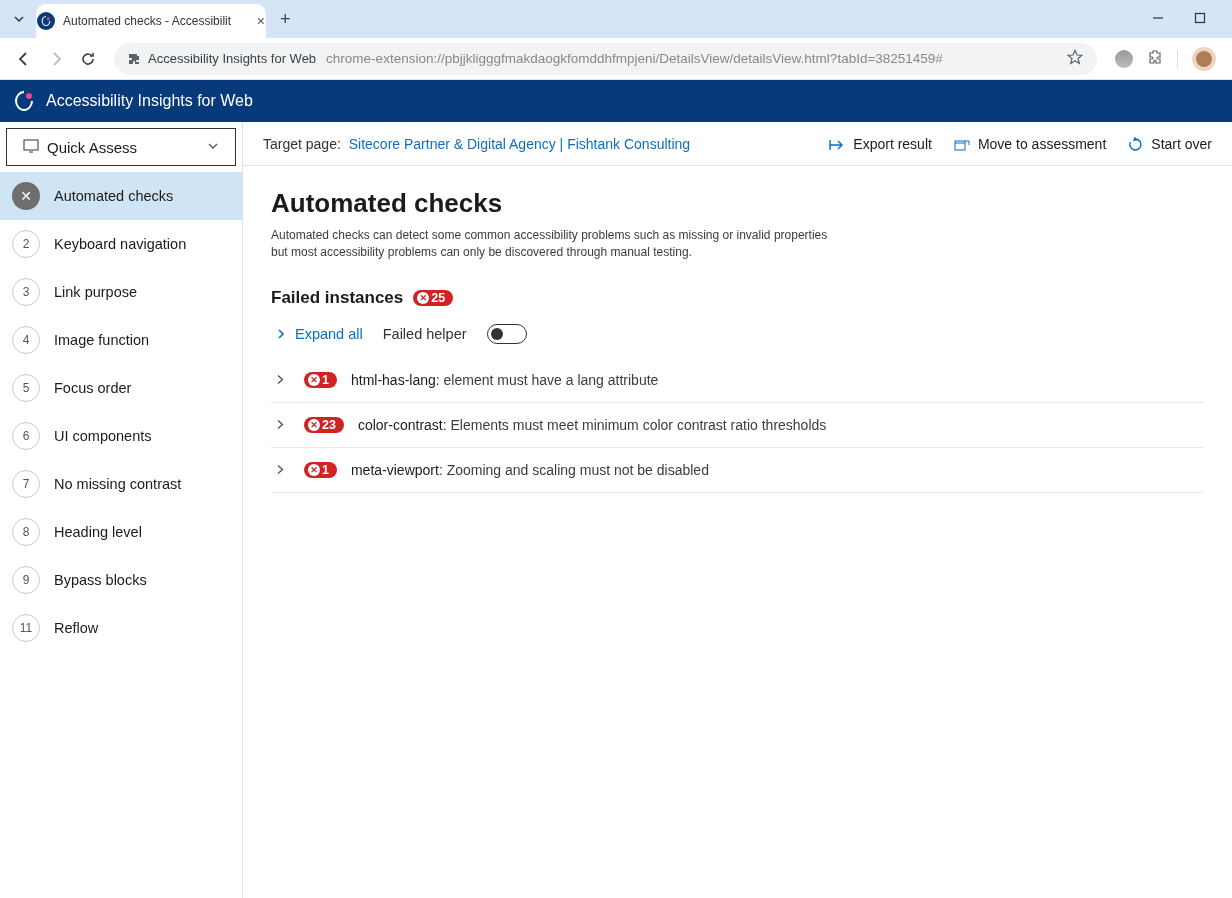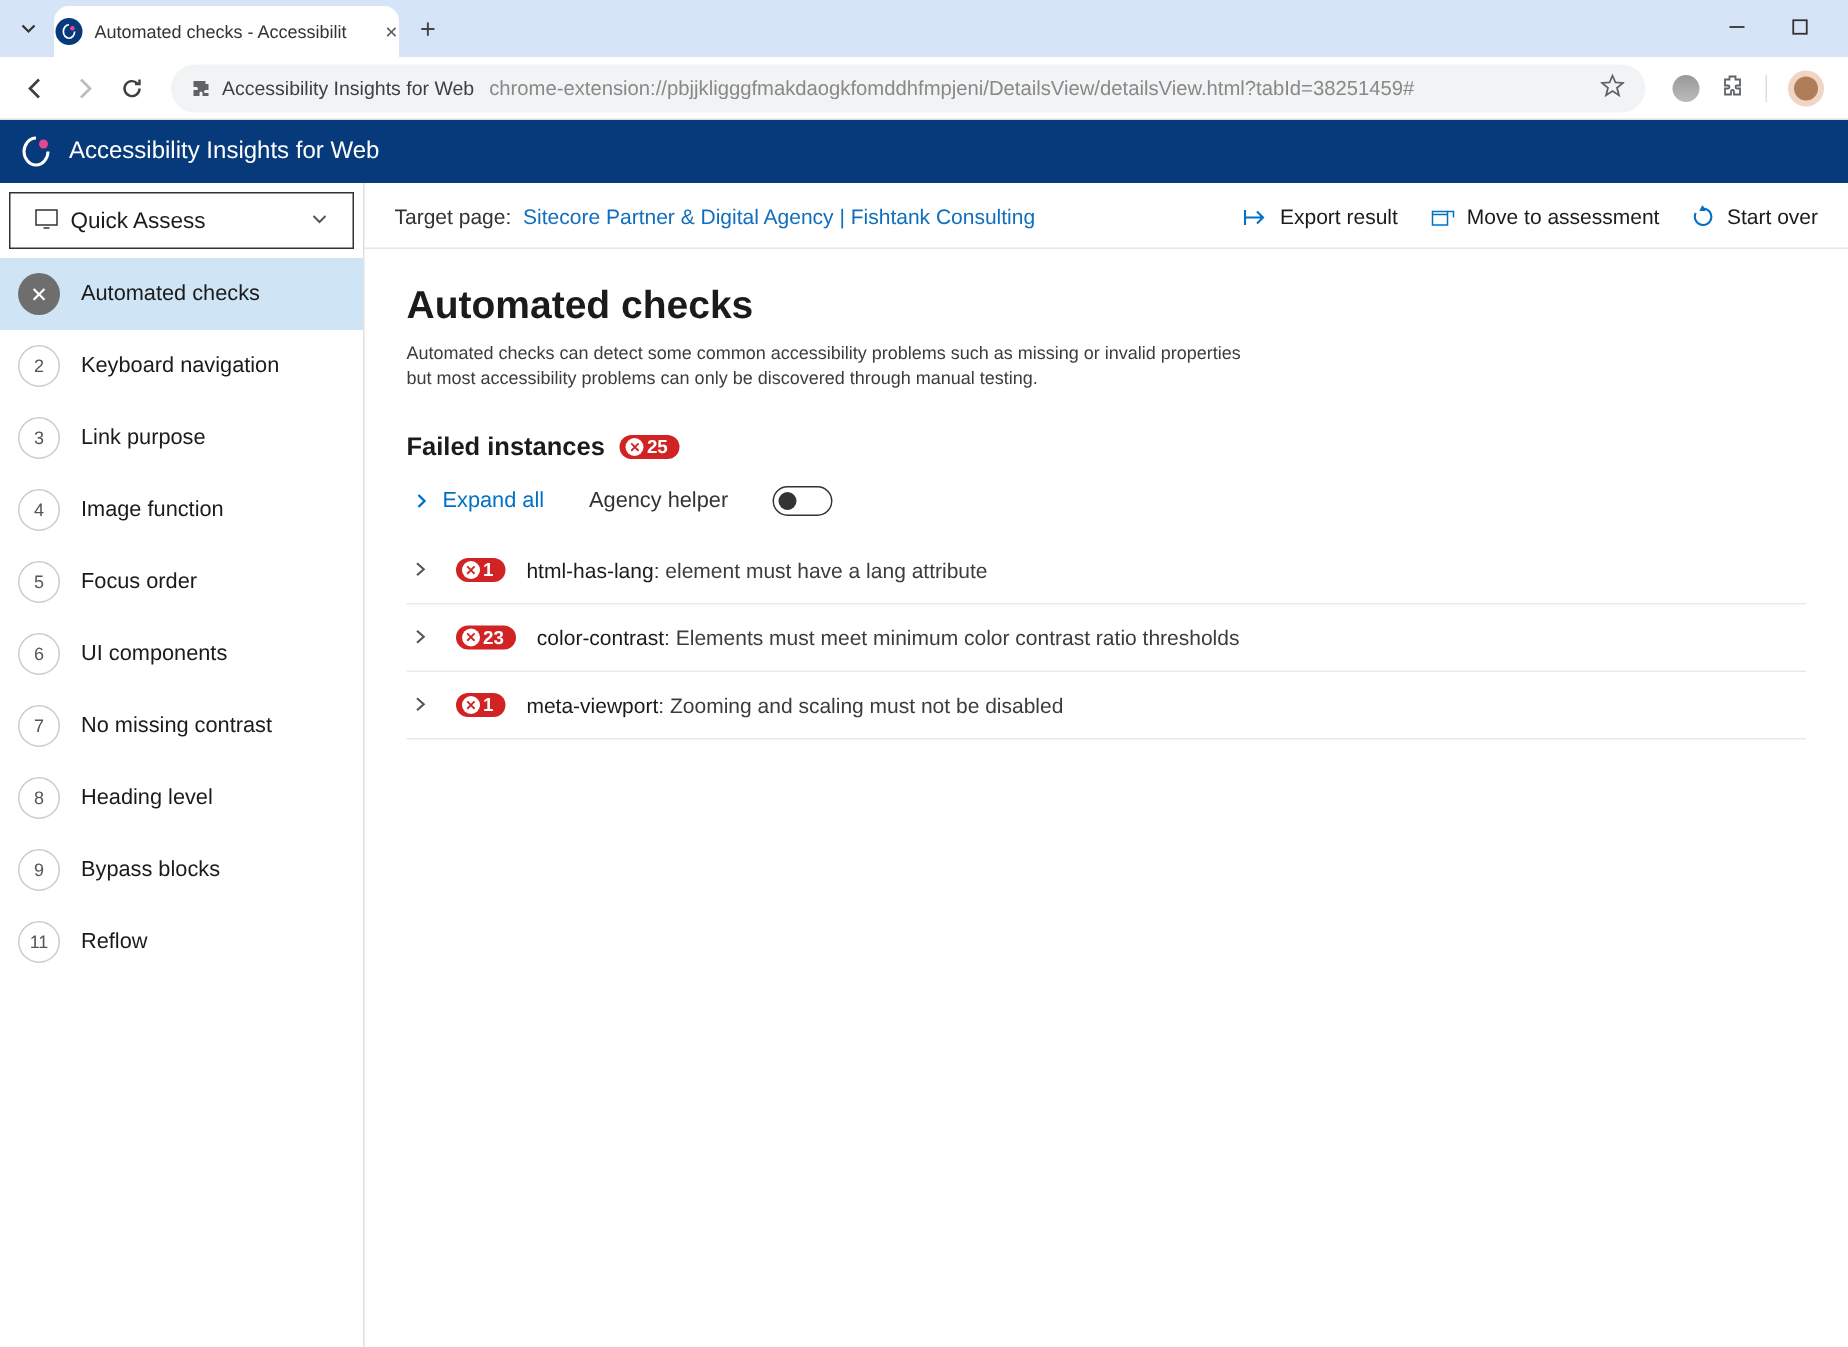--- a/index.html
+++ b/index.html
@@ -67,21 +67,21 @@
 
   
   .main { padding: 22px 28px; }
   .main h1 { font-size: 26px; font-weight: 600; margin-bottom: 8px; }
   .main .desc { font-size: 12px; color: #3c3c3c; max-width: 560px; line-height: 1.45; margin-bottom: 26px; }
   .failed-header { display: flex; align-items: center; gap: 10px; margin-bottom: 16px; }
   .failed-header h2 { font-size: 17px; font-weight: 600; }
   .fail-pill { background: #d12323; color: #fff; border-radius: 10px; padding: 1px 8px 1px 4px; font-size: 12.5px; font-weight: 600; display: inline-flex; align-items: center; gap: 2px; }
   .fail-pill .x { width: 12px; height: 12px; border-radius: 50%; background: #fff; color: #d12323; font-size: 9px; display: flex; align-items: center; justify-content: center; font-weight: bold; }
 
-  .controls-row { display: flex; align-items: center; gap: 30px; margin-bottom: 14px; padding-left: 4px; }
+  .controls-row { display: flex; align-items: center; gap: 20px; margin-bottom: 14px; padding-left: 4px; }
   .expand-all { display: flex; align-items: center; gap: 8px; color: #0071c5; font-size: 14.5px; cursor: pointer; }
   .vh-label { font-size: 14.5px; color: #333; }
   .toggle { width: 40px; height: 20px; border: 1px solid #333; border-radius: 10px; position: relative; cursor: pointer; }
   .toggle .knob { width: 12px; height: 12px; background: #333; border-radius: 50%; position: absolute; top: 3px; left: 3px; }
 
   .rule-row { display: flex; align-items: center; padding: 14px 4px; border-bottom: 1px solid #eaeaea; cursor: pointer; }
   .rule-row:first-of-type { border-top: none; }
   .rule-chev { color: #555; margin-right: 18px; }
   .rule-pill { background: #d12323; color: #fff; border-radius: 10px; padding: 1px 8px 1px 4px; font-size: 12.5px; font-weight: 600; display: inline-flex; align-items: center; gap: 2px; margin-right: 14px; min-width: 32px; }
   .rule-pill .x { width: 12px; height: 12px; border-radius: 50%; background: #fff; color: #d12323; font-size: 9px; display: flex; align-items: center; justify-content: center; font-weight: bold; }
@@ -272,21 +272,21 @@
         </span>
       </div>
 
       <div class="controls-row">
         <span class="expand-all">
           <svg width="12" height="12" viewBox="0 0 12 12">
               <path d="M4 2 L8 6 L4 10" stroke="#0071c5" stroke-width="1.6" fill="none"></path>
             </svg>
           <span>Expand all</span>
         </span>
-        <span class="vh-label">Agency helper</span>
+        <span class="vh-label">Failed helper</span>
         <span class="toggle">
             <span class="knob"></span>
           </span>
       </div>
 
       <div id="rules-list">
           <div class="rule-row">
     <span class="rule-chev"><svg width="11" height="11" viewBox="0 0 11 11">
                 <path d="M3 1.5 L7.5 5.5 L3 9.5" stroke="#555" stroke-width="1.4" fill="none"></path>
               </svg></span>

